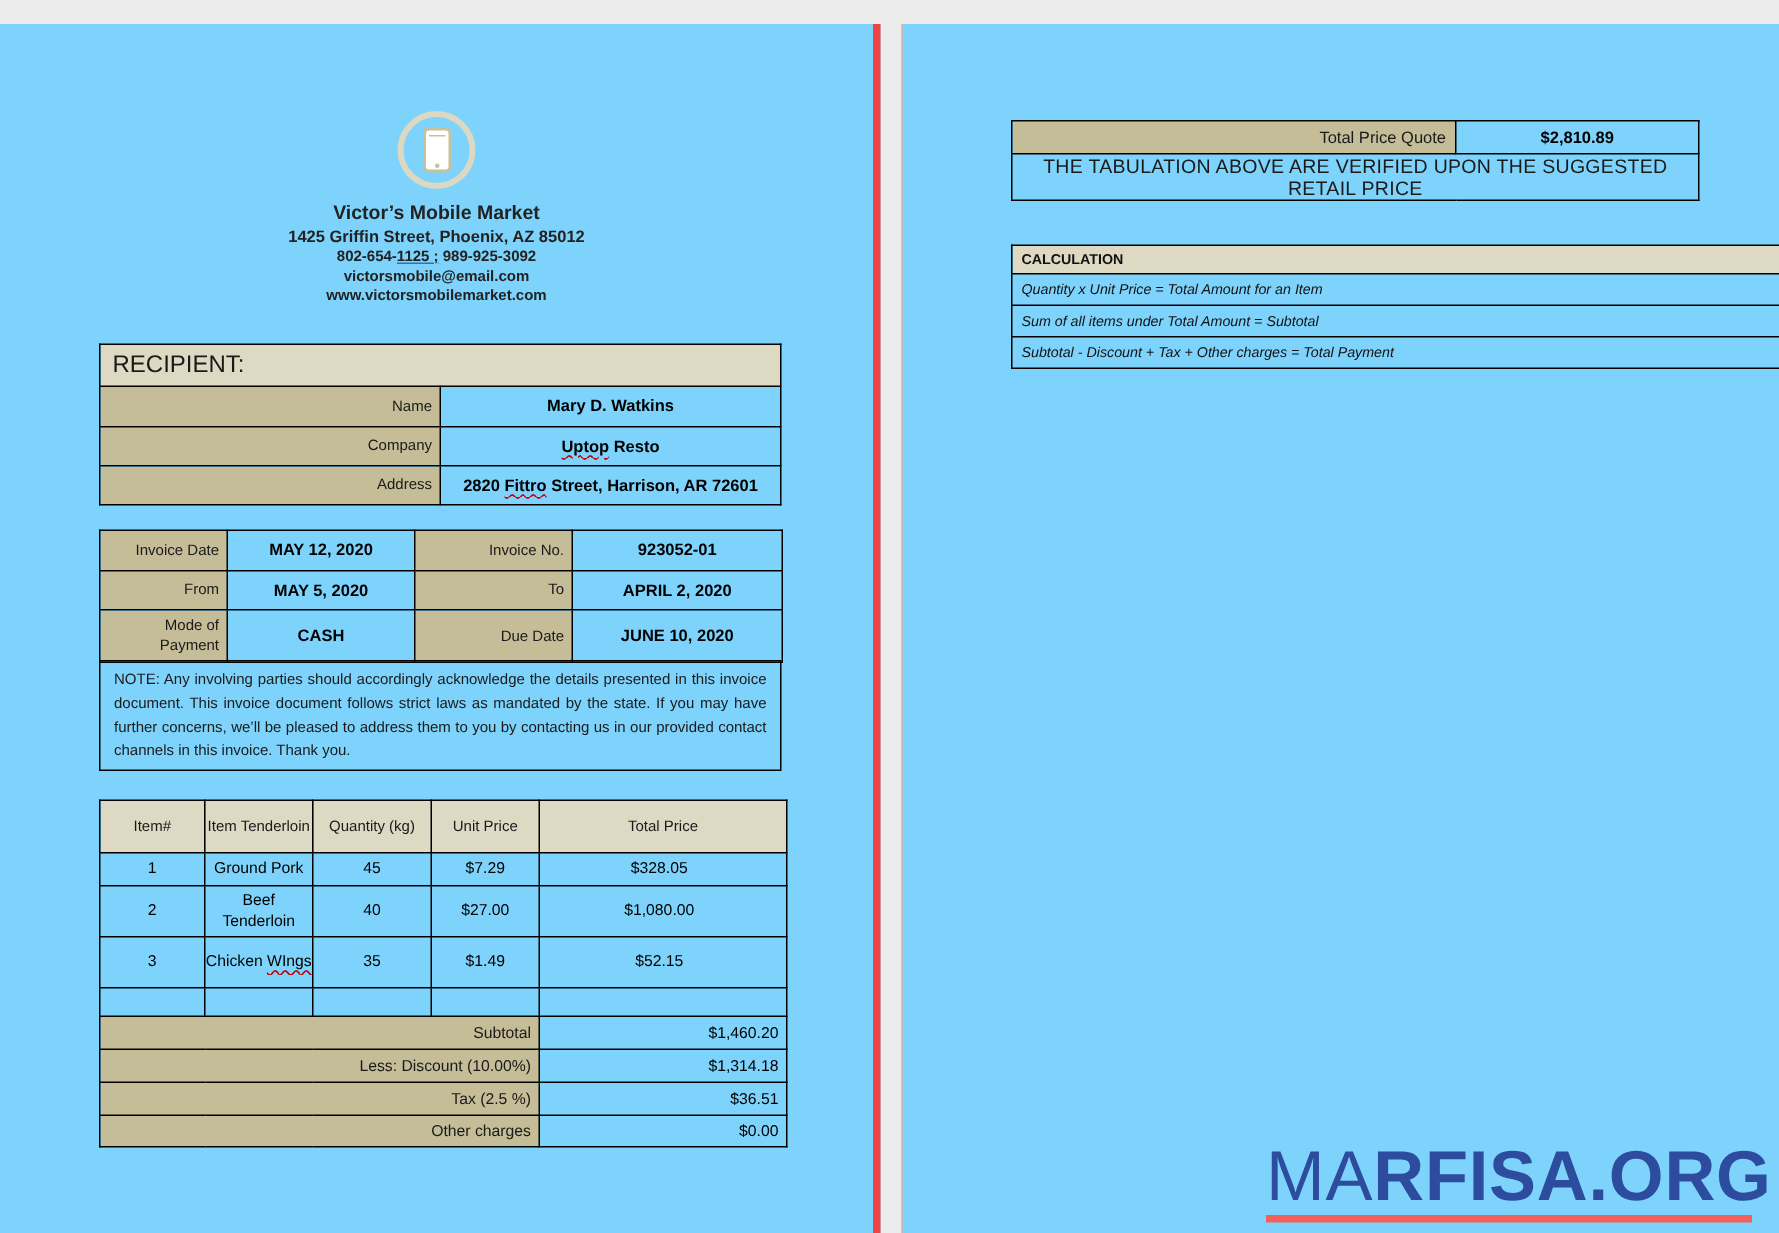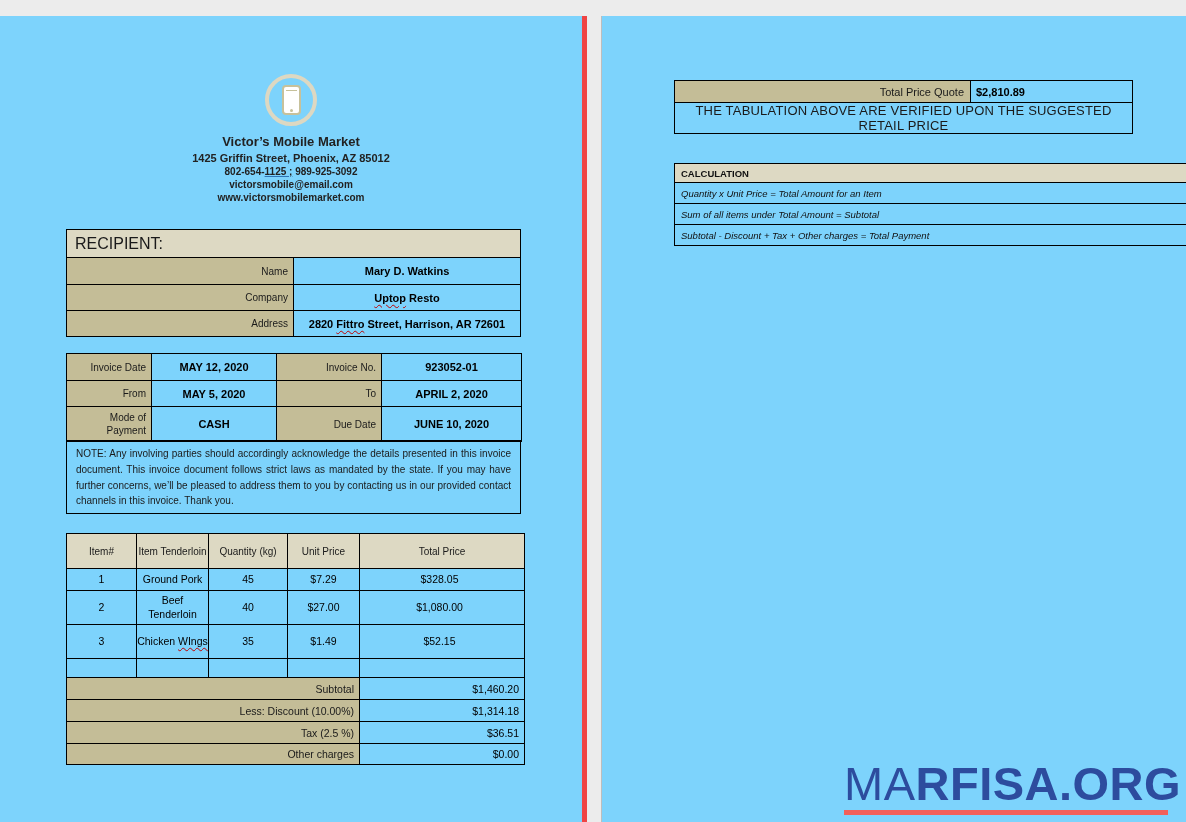--- a/index.html
+++ b/index.html
@@ -47,21 +47,21 @@
               border:1px solid #000; padding:5px 9px 0 9px; font-size:10px; color:#1a1a1a;
               text-align:justify; line-height:1.58; }
 
   .items-tbl { position:absolute; top:517px; left:66px; width:458px; }
   .items-tbl .hdr { font-size:10px; text-align:center; color:#1a1a1a; line-height:1.3; }
   .items-tbl .cell { font-size:10.5px; text-align:center; color:#000; line-height:1.25; }
 
   
   .quote-tbl { position:absolute; top:64px; left:72px; width:459px; }
   .quote-lab { font-size:11px; text-align:right; padding:0 6px; color:#1a1a1a; }
-  .quote-val { font-size:11px; font-weight:bold; text-align:left; padding:0 5px; }
+  .quote-val { font-size:11px; font-weight:bold; text-align:center; padding:0 5px; }
   .quote-note { font-size:13px; text-align:center; color:#1a1a1a; letter-spacing:0.2px; }
 
   .calc-tbl { position:absolute; top:124px; left:72px; width:544px;margin-top:23px; }
   .calc-title { font-size:9.5px; font-weight:bold; padding:0 6px; color:#111; }
   .calc-row { font-size:9.5px; font-style:italic; padding:0 6px; color:#111; }
 
   .marfisa { position:absolute; top:744px; left:242px; width:332px; }
   .marfisa-text { font-size:47px; line-height:47px; color:#2d4c9e; letter-spacing:0.5px; white-space:nowrap; }
   .marfisa-light { font-weight:400; }
   .marfisa-bold  { font-weight:800; }

